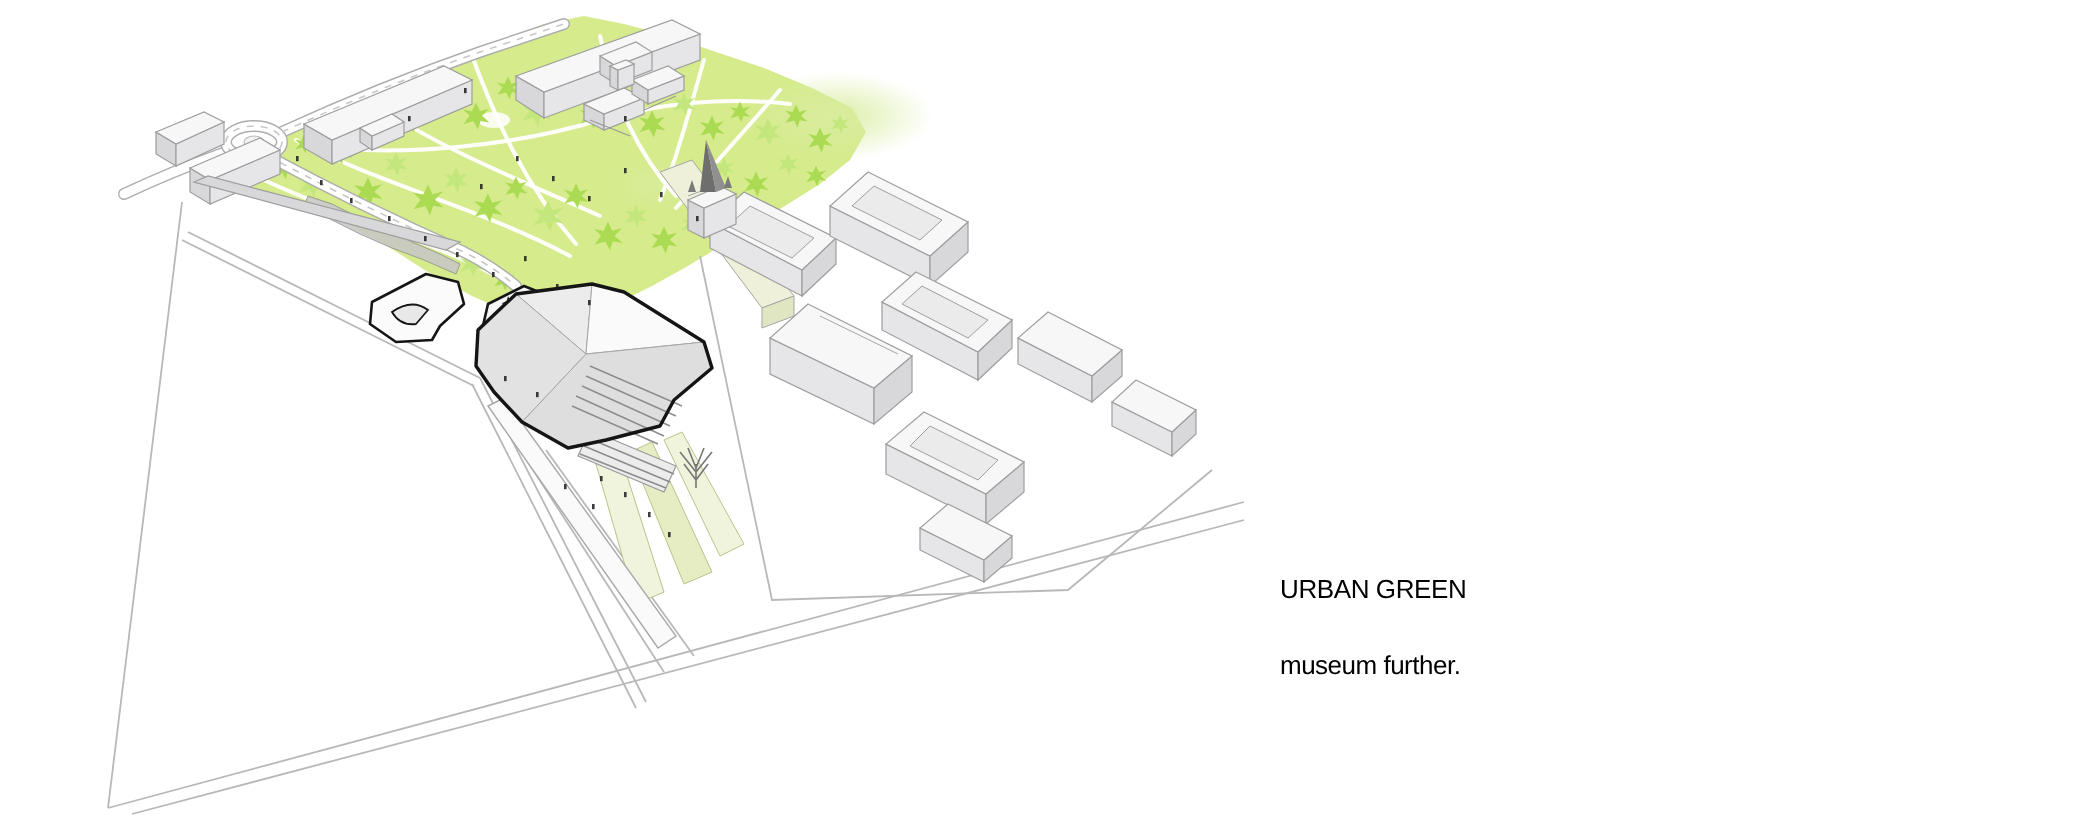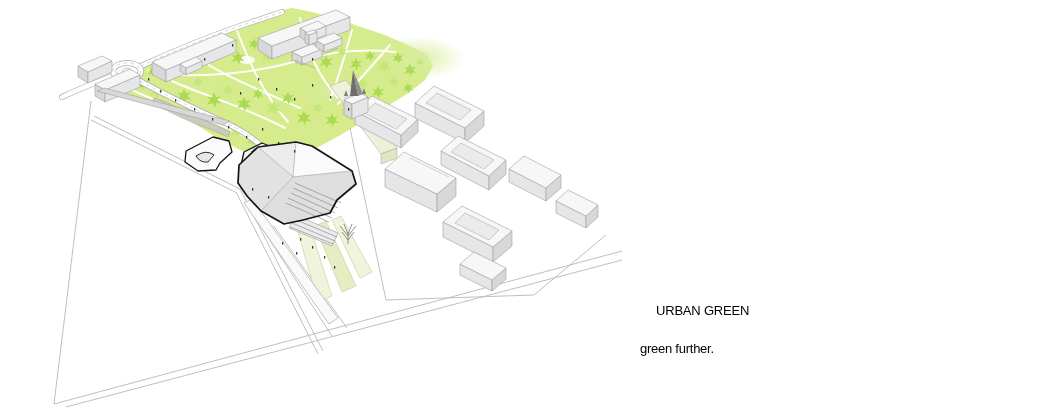--- a/index.html
+++ b/index.html
@@ -9,21 +9,21 @@
     background:var(--page-bg,#ffffff);
     overflow:hidden;
     font-family:"Liberation Sans", sans-serif;
   }
   .illustration{position:absolute;left:0;top:0;}
 
   
   .caption{position:absolute;left:640px;top:288px;width:398px;color:var(--text-black,#000);}
   .caption-title{
     font-size:13px;line-height:13px;font-weight:normal;
-    letter-spacing:-0.2px;margin:16px;
+    letter-spacing:-0.2px;margin:0;
   }
   .caption-body{
     margin:22px 0 0 0;font-size:13px;line-height:20px;letter-spacing:-0.25px;
   }
   .caption-body span{display:block;white-space:nowrap;}
 
   
   .park{fill:var(--park-green,#d5eb8c);}
   .t1{color:var(--tree-green,#abdb52);}
   .t2{color:var(--tree-green-light,#c3e77c);}
@@ -328,17 +328,17 @@
       <rect class="dot" x="252" y="188" width="1.3" height="2.6"></rect>
         <rect class="dot" x="204" y="58" width="1.3" height="2.6"></rect>
       <rect class="dot" x="232" y="44" width="1.3" height="2.6"></rect>
         <rect class="dot" x="312" y="58" width="1.3" height="2.6"></rect>
     </g>
   </svg>
 
   <div class="caption">
     <h2 class="caption-title">URBAN GREEN</h2>
     <p class="caption-body">
-      <span>green further.</span>
+      <span>museum further.</span>
     </p>
   </div>
 
 </div>
 
 </body></html>

